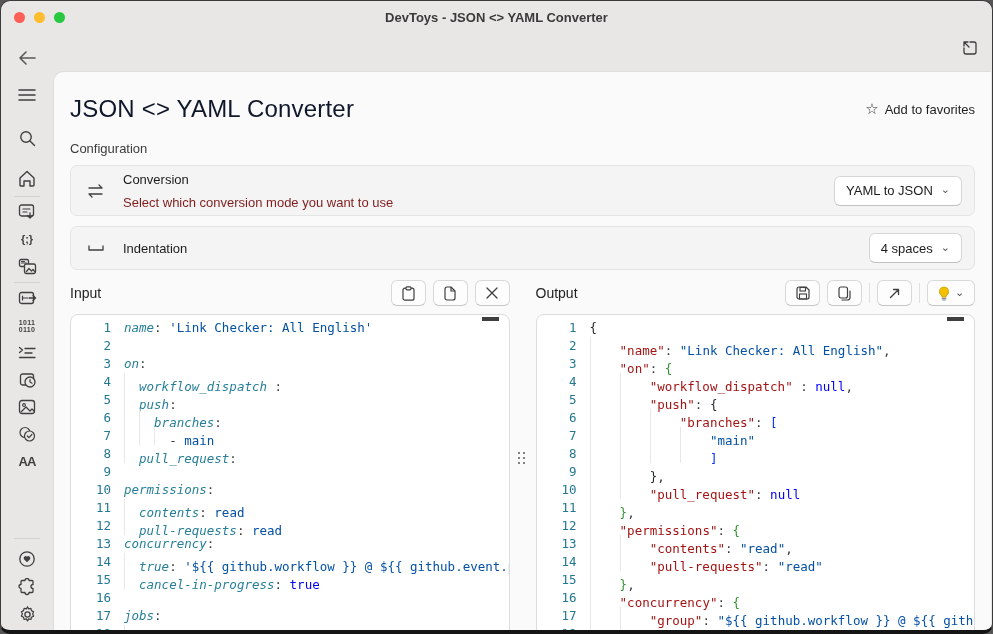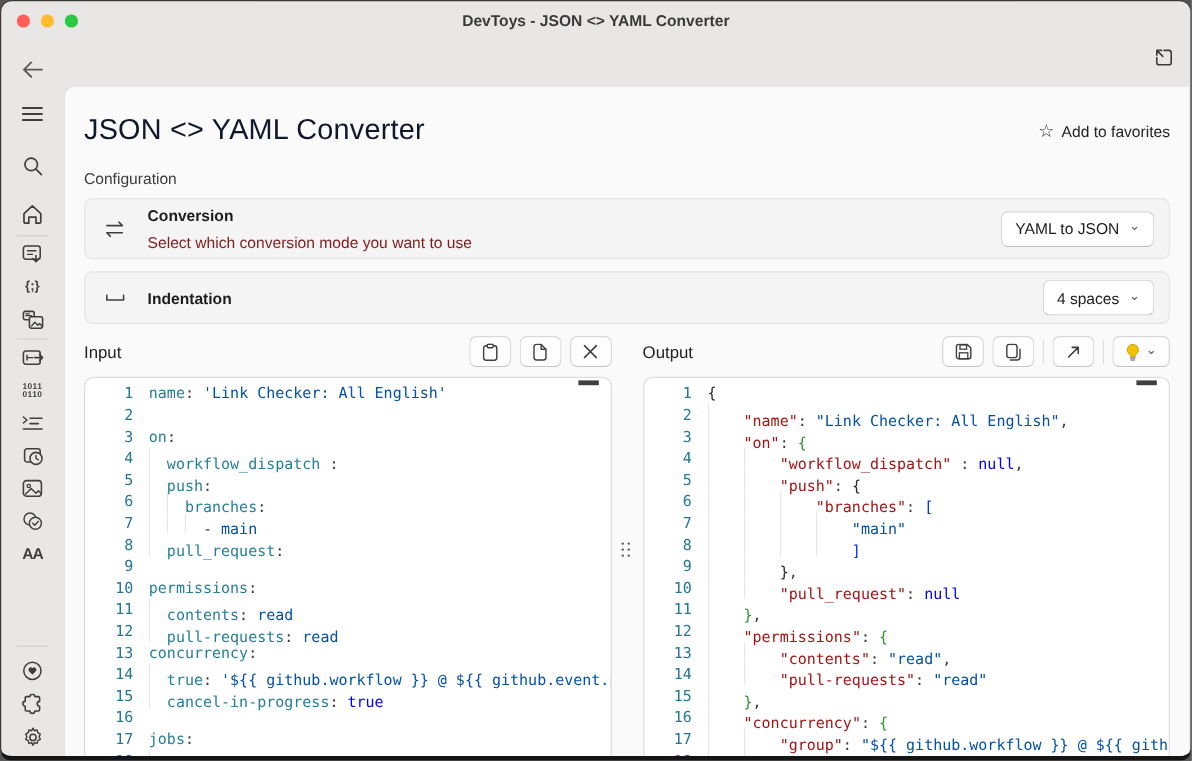--- a/index.html
+++ b/index.html
@@ -30,21 +30,21 @@
   .fav-btn { display:flex; align-items:center; gap:6px; font-size:13px; color:#1f1f1f; }
   .fav-star { font-size:15px; color:#333; }
 
   .section-label { margin-top:15px; font-size:13px; color:#3c3c3c; }
 
   .card { background:#f4f4f4; border:1px solid #e4e4e4; border-radius:7px; display:flex; align-items:center; padding:0 12px 0 14px; }
   .card1 { margin-top:9px; height:51px; }
   .card2 { margin-top:10px; height:44px; }
   .card .cicon { width:22px; display:flex; justify-content:center; margin-right:16px; }
   .card .ctext { flex:1; }
-  .card .ctitle { font-size:13px; color:#1c1c1c;font-weight:bold; }
+  .card .ctitle { font-size:13px; color:#1c1c1c; }
   .card .csub { font-size:13px; color:#7f1d1d; margin-top:8px; }
   .dropdown { background:#fff; border:1px solid #d6d6d6; border-bottom-color:#c2c2c2; border-radius:6px; height:30px; display:flex; align-items:center; gap:8px; padding:3px 11px; font-size:13px; color:#1b1b1b; }
   .chev { font-size:11px; color:#555; line-height:1; transform:translateY(-1px); }
 
   
   .workspace { display:flex; margin-top:10px; height:363px; }
   .col { flex:1; display:flex; flex-direction:column; min-width:0; }
   .gutter { width:26px; position:relative; flex:none; }
   .grip { position:absolute; left:8px; top:172px; display:grid; grid-template-columns:2px 2px; grid-gap:3px; }
   .grip i { width:2px; height:2px; background:#5a5a5a; border-radius:50%; }
@@ -56,21 +56,21 @@
   .tbtn.wide { width:48px; gap:5px; }
   .vsep { width:1px; height:20px; background:#e0e0e0; }
 
   .editor { position:relative; flex:1; background:#fff; border:1px solid #ddd; border-radius:8px; overflow:hidden; padding-top:4px; }
   .scrollmark { position:absolute; top:2px; right:10px; width:17px; height:4px; background:#3f3f3f; }
   .cl { display:flex; height:18px; line-height:18px; white-space:pre; font-family:"DejaVu Sans Mono",monospace; font-size:12.5px; }
   .ln { width:40px; text-align:right; color:#237893; flex:none; margin-right:13px; }
   .ig { display:inline-block; height:18px; border-left:1px solid #e7e7e7; }
   .unit2 .ig { width:2ch; }
   .unit4 .ig { width:4ch; }
-  .tk-k { color:#267f99; }   
+  .tk-k { color:#267f99;font-style:italic; }   
   .tk-j { color:#a31515; }   
   .tk-s { color:#0451a5;margin-top:31px; }   
   .tk-w { color:#0000ff; }   
   .tk-p { color:#3b3b3b; }   
   .tk-bd { color:#24292e; }  
   .tk-bg { color:#319331; }  
   .tk-bb { color:#0431fa; }  
 
   svg { display:block; }
 </style>

